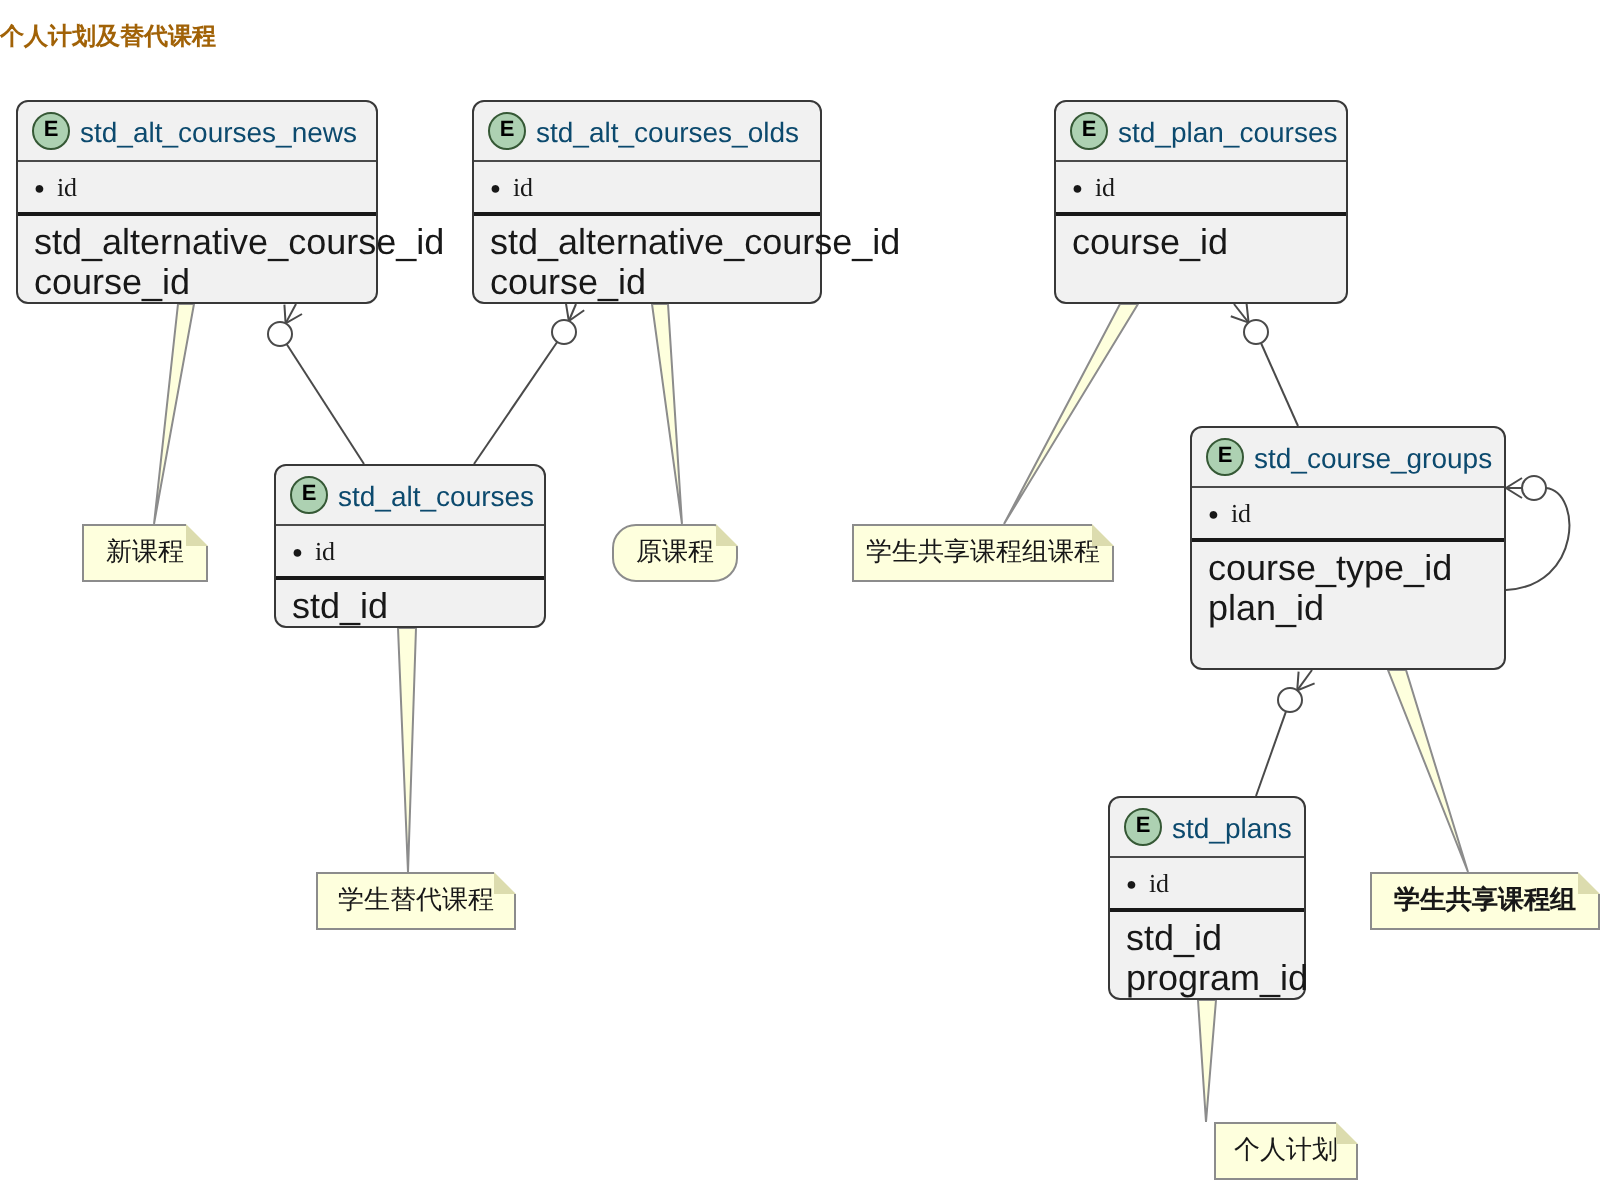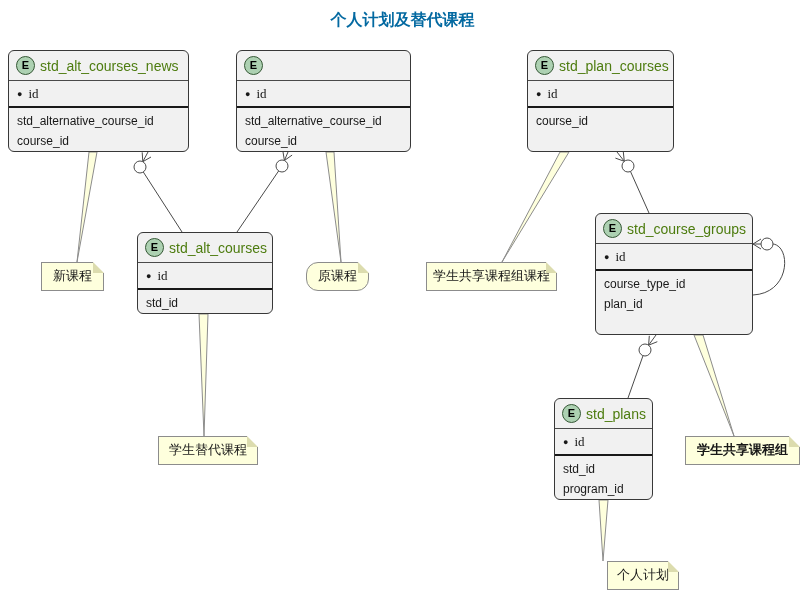--- a/index.html
+++ b/index.html
@@ -3,46 +3,46 @@
 <meta charset="utf-8">
 <style>
   html,body { margin:0; padding:0; background:#FFFFFF; }
   .canvas {
     position:relative; width:805px; height:595px; background:#FFFFFF;
     font-family:"Liberation Sans","DejaVu Sans",sans-serif; color:#181818;
     overflow:hidden;
   }
   .title {
     position:absolute; left:0; top:10px; width:100%;
-    text-align:center; font-size:16px; font-weight:bold; color:#0369a1;
+    text-align:left; font-size:12px; font-weight:bold; color:#a16207;
   }
   svg.rel-layer { position:absolute; left:0; top:0; }
 
   .entity {
     position:absolute; box-sizing:border-box;
     background:#F1F1F1; border:1px solid #383838; border-radius:6px;
   }
   .e-header {
     display:flex; align-items:center; gap:5px; height:29px;
     padding-left:7px; border-bottom:1px solid #4a4a4a; white-space:nowrap;
   }
   .badge {
     flex:0 0 auto; width:17px; height:17px; border-radius:50%;
     background:#ADD1B2; border:1px solid #355835;
     font-size:11px; font-weight:bold; color:#000;
     display:flex; align-items:center; justify-content:center; line-height:1;
   }
-  .e-name { font-size:14px; color:#4d7c0f;text-align:center; }
+  .e-name { font-size:14px; color:#0c4a6e;text-align:center; }
   .e-pk {
     box-sizing:border-box; height:27px; line-height:25px; padding-left:8px;
     border-bottom:2px solid #181818; font-size:13px; white-space:nowrap;font-family:Liberation Serif, serif;
   }
   .pk-bullet { font-size:9px; vertical-align:1px; margin-right:6px; }
   .e-fields { padding:3px 8px; }
-  .field { font-size:12px; line-height:20px; white-space:nowrap; }
+  .field { font-size:18px; line-height:20px; white-space:nowrap; }
 
   .note {
     position:absolute; box-sizing:border-box; height:29px;
     background:#FEFFDD; border:1px solid #8c8c8c;
     font-size:13px; line-height:26px; text-align:center;
     white-space:nowrap; padding:0 4px;
   }
   .note::before {
     content:""; position:absolute; top:-1px; right:-1px;
     border-style:solid; border-width:0 11px 11px 0;
@@ -114,20 +114,21 @@
     <div class="e-pk"><span class="pk-bullet">●</span><span>id</span></div>
     <div class="e-fields">
       <div class="field">std_alternative_course_id</div>
       <div class="field">course_id</div>
     </div>
   </div>
 
   <div class="entity" style="left:236px; top:50px; width:175px; height:102px;">
     <div class="e-header">
       <span class="badge">E</span>
+      <span class="e-name">std_alt_courses_olds</span>
     </div>
     <div class="e-pk"><span class="pk-bullet">●</span><span>id</span></div>
     <div class="e-fields">
       <div class="field">std_alternative_course_id</div>
       <div class="field">course_id</div>
     </div>
   </div>
 
   <div class="entity" style="left:527px; top:50px; width:147px; height:102px;">
     <div class="e-header">

